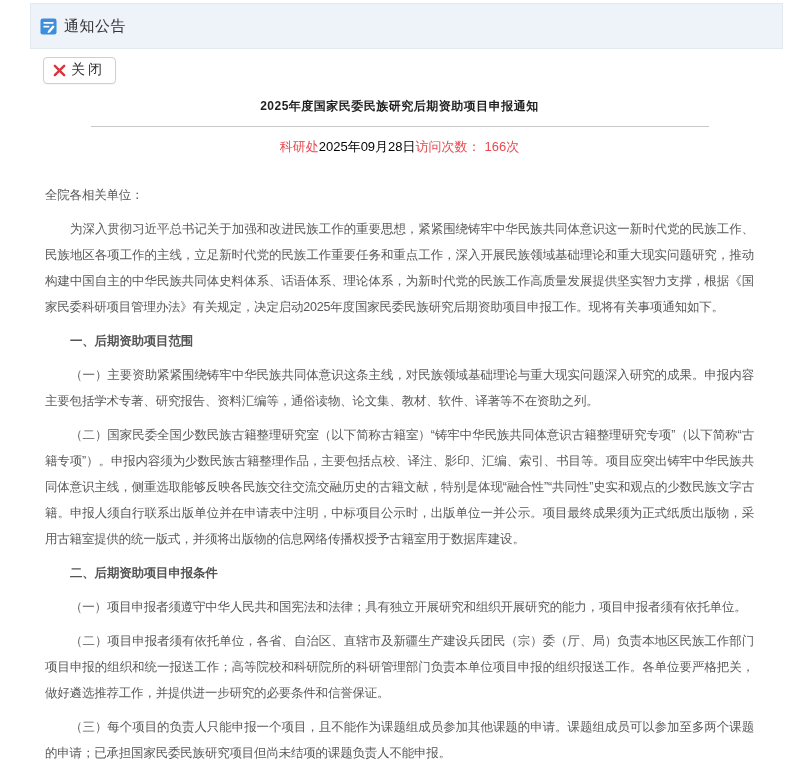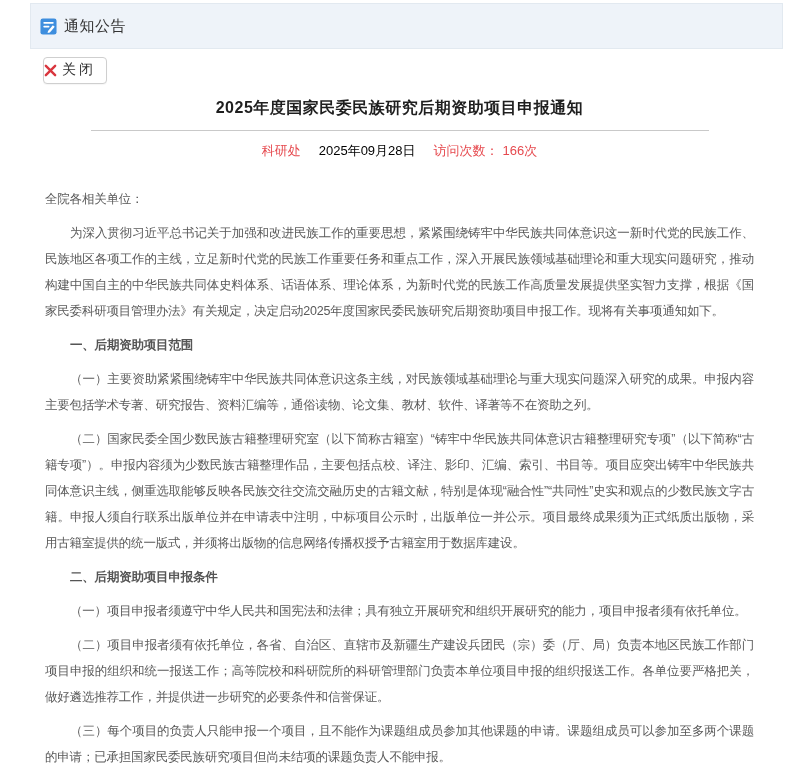--- a/index.html
+++ b/index.html
@@ -28,50 +28,49 @@
     letter-spacing: 0.5px;
   }
   
   .close-btn {
     margin: 8px 0 0 43px;
     display: inline-flex;
     align-items: center;
     background: #fff;
     border: 1px solid #cfcfcf;
     border-radius: 4px;
-    padding: 3px 10px 4px 0;
+    padding: 3px 10px 4px 9px;
     font-size: 14px;
     color: #333;
     cursor: pointer;
     font-family: inherit;
     box-shadow: 0 1px 1px rgba(0,0,0,0.04);
   }
   .close-btn .icon-wrap { display: inline-flex; margin-right: 5px; }
   .close-label { letter-spacing: 3px; }
   
   .article-title {
     text-align: center;
-    font-size: 16px;
+    font-size: 12px;
     font-weight: bold;
     color: #1f1f1f;
     margin-top: 14px;
     letter-spacing: 0.5px;
   }
   .title-divider {
     width: 618px;
     margin: 11px auto 0;
     border-bottom: 1px solid #c9c9c9;
     height: 0;
   }
   .meta-row {
     margin-top: 11px;
     display: flex;
     justify-content: center;
     align-items: center;
-    gap: 18px;
     font-size: 13px;
   }
   .meta-dept   { color: #e6494e; }
   .meta-date   { color: #000000; }
   .meta-visits { color: #e6494e; }
   .meta-visits .v { margin-left: 4px; text-align: center; }
   
   .content {
     margin: 26px 45px 0 45px;
     font-size: 12.5px;

